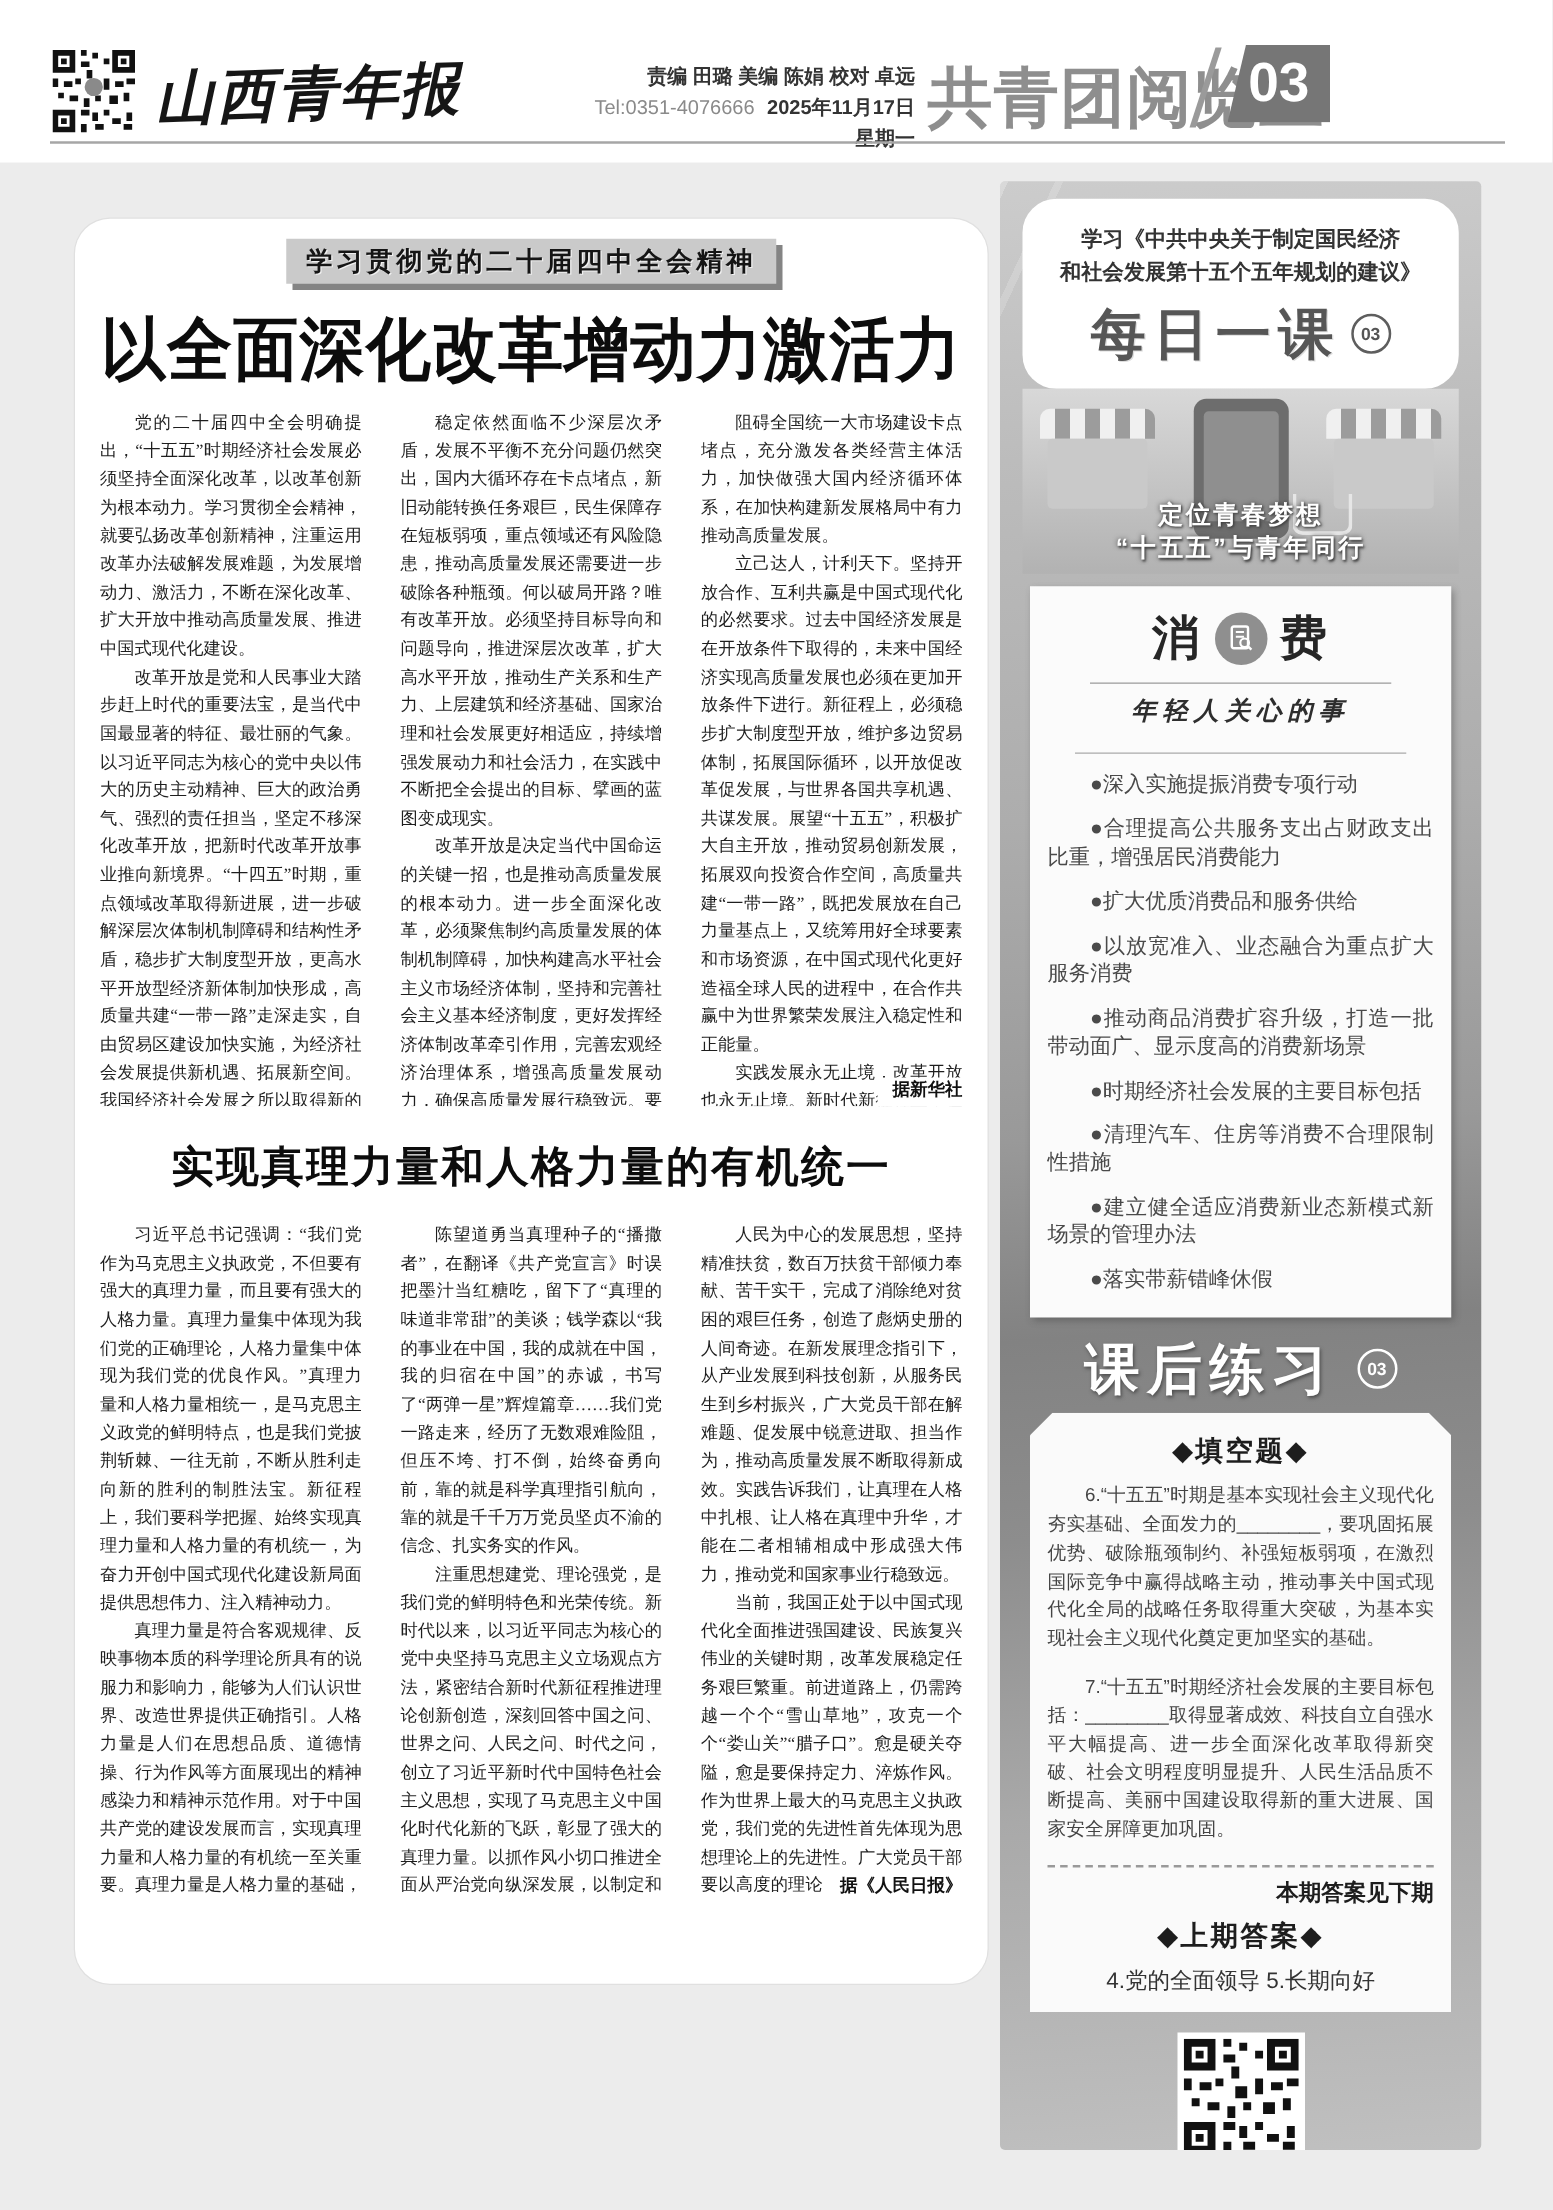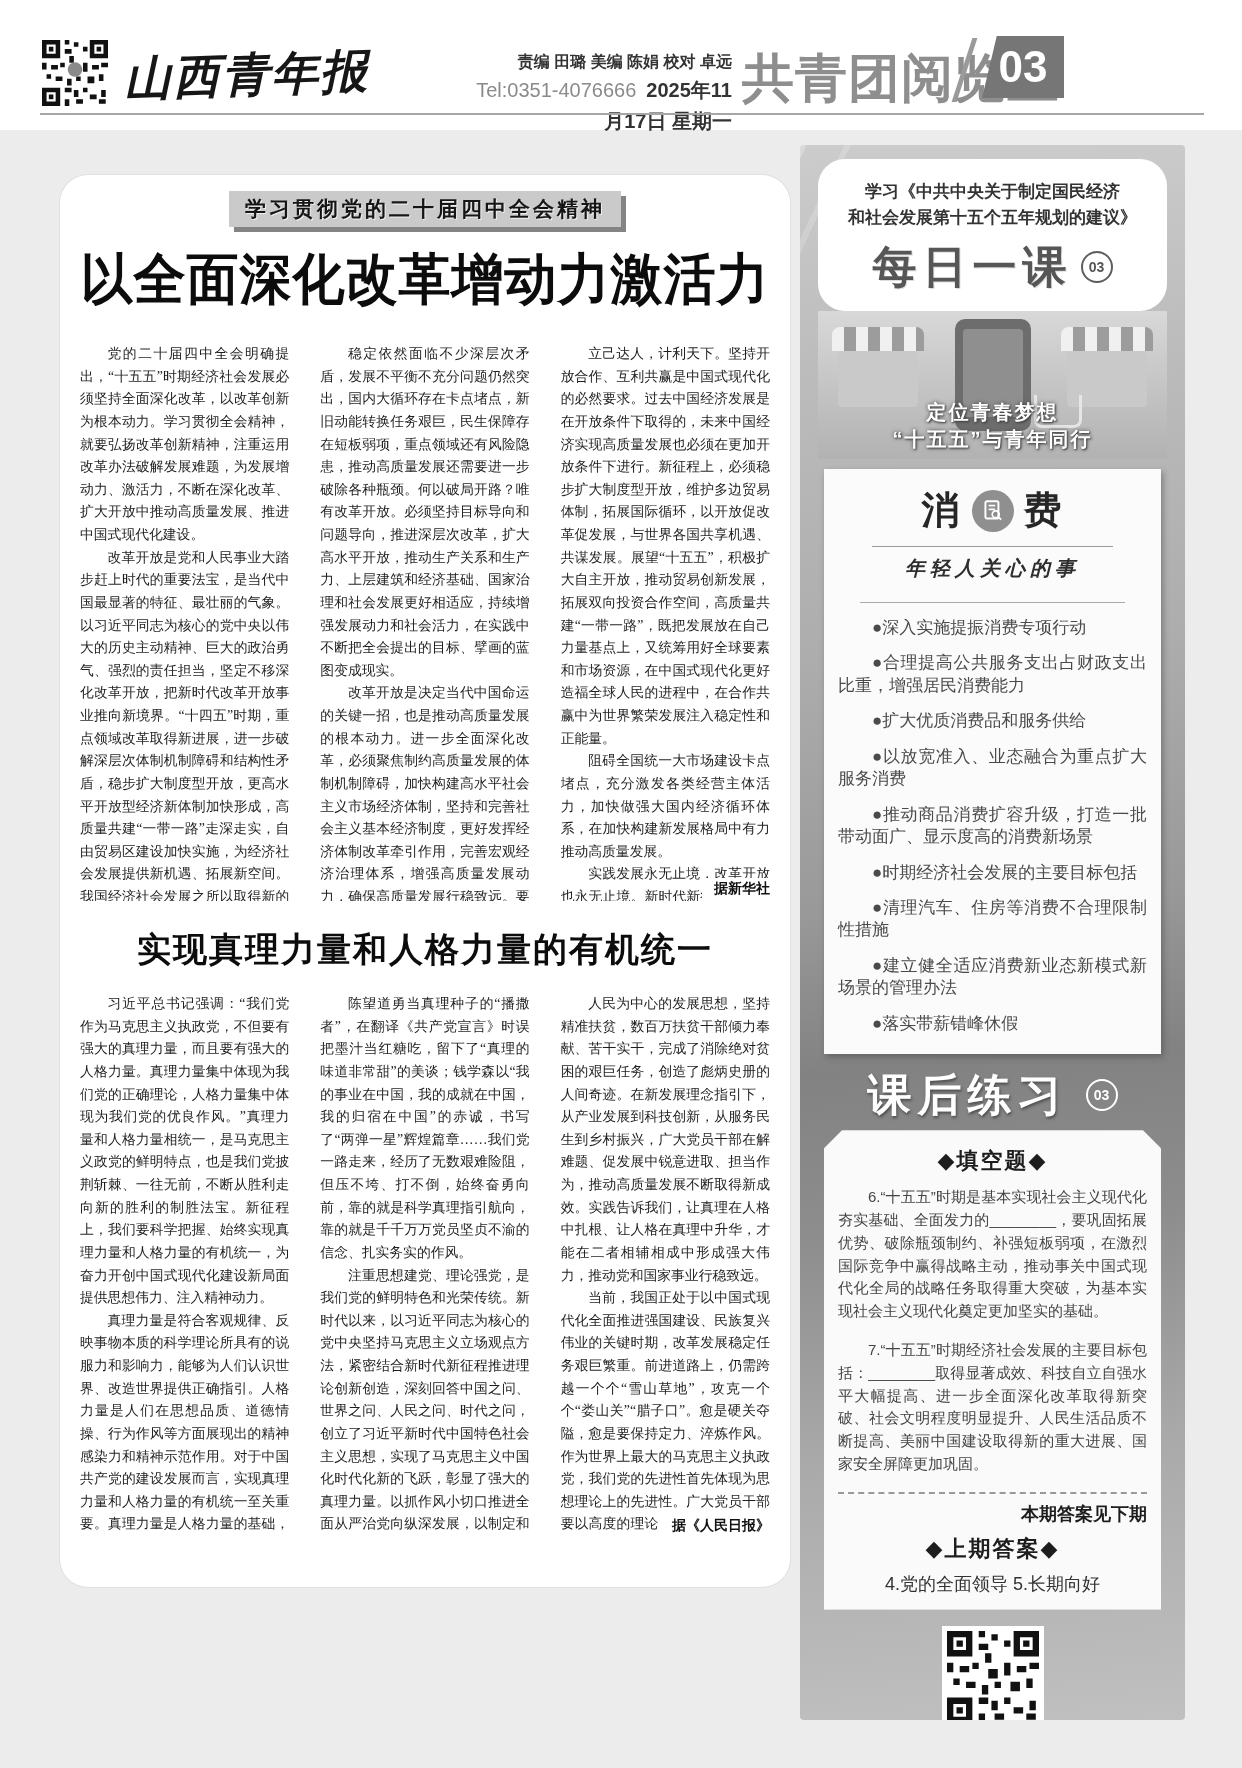--- a/index.html
+++ b/index.html
@@ -13,21 +13,21 @@
   .hdr-strip{position:absolute;left:0;top:0;width:1242px;height:130px;background:#fff;}
   .hdr-qr{position:absolute;left:42px;top:40px;width:66px;height:66px;}
   .hdr-qr svg{width:100%;height:100%;display:block;}
   .masthead{
     position:absolute;left:124px;top:44px;font-family:"Liberation Serif","DejaVu Serif",serif;
     font-size:47px;font-weight:900;font-style:italic;color:#161616;transform:rotate(-2deg);
     letter-spacing:2px;
   }
   .credits{position:absolute;left:470px;top:50px;width:262px;text-align:right;line-height:1.55;}
   .credits .l1{font-size:16px;font-weight:700;color:#333;}
-  .credits .l2{font-size:20px;color:#8a8a8a;}
+  .credits .l2{font-size:16px;color:#8a8a8a;}
   .credits .l2 b{color:#333;font-weight:700;margin-left:10px;}
   .section-title{
     position:absolute;left:742px;top:44px;font-family:"Liberation Serif","DejaVu Serif",serif;
     font-size:52px;font-weight:700;color:#8e8e8e;letter-spacing:1px;
   }
   .hdr-slash{position:absolute;left:962px;top:38px;width:5px;height:64px;background:#9a9a9a;transform:skewX(-18deg);}
   .page-num{
     position:absolute;left:982px;top:36px;width:82px;height:62px;background:#767676;
     color:#fff;font-size:44px;font-weight:900;display:flex;align-items:center;justify-content:center;
     clip-path:polygon(18% 0,100% 0,100% 100%,0 100%);
@@ -43,21 +43,21 @@
   .kicker{
     display:inline-block;background:#cacaca;color:#151515;font-weight:900;font-size:21px;
     letter-spacing:3px;padding:4px 16px;box-shadow:5px 5px 0 rgba(110,110,110,.85);
     text-shadow:1px 1px 0 #f0f0f0;
     text-align:center;
   }
   .headline1{
     text-align:center;font-size:52px;font-weight:900;color:#0c0c0c;margin-top:18px;
     letter-spacing:1px;transform:scaleY(1.06);
   }
-  .cols{display:flex;gap:31px;margin:28px 20px 0;height:558px;overflow:hidden;}
+  .cols{display:flex;gap:31px;margin:12px 20px 0;height:558px;overflow:hidden;}
   .col{
     flex:1;min-width:0;font-size:13.8px;line-height:1.64;color:#1e1e1e;position:relative;overflow:hidden;
     font-family:"Liberation Serif","DejaVu Serif",serif;
   }
   .col p{margin:0;text-indent:2em;text-align:justify;}
   .byline{
     position:absolute;right:0;bottom:0;background:#fff;font-weight:700;font-size:14px;
     padding-left:12px;color:#111;
   }
   .headline2{text-align:center;font-size:34px;font-weight:900;color:#0c0c0c;margin-top:26px;letter-spacing:2px;}
@@ -179,22 +179,22 @@
     <div class="col">
         <p>党的二十届四中全会明确提出，“十五五”时期经济社会发展必须坚持全面深化改革，以改革创新为根本动力。学习贯彻全会精神，就要弘扬改革创新精神，注重运用改革办法破解发展难题，为发展增动力、激活力，不断在深化改革、扩大开放中推动高质量发展、推进中国式现代化建设。</p>
         <p>改革开放是党和人民事业大踏步赶上时代的重要法宝，是当代中国最显著的特征、最壮丽的气象。以习近平同志为核心的党中央以伟大的历史主动精神、巨大的政治勇气、强烈的责任担当，坚定不移深化改革开放，把新时代改革开放事业推向新境界。“十四五”时期，重点领域改革取得新进展，进一步破解深层次体制机制障碍和结构性矛盾，稳步扩大制度型开放，更高水平开放型经济新体制加快形成，高质量共建“一带一路”走深走实，自由贸易区建设加快实施，为经济社会发展提供新机遇、拓展新空间。我国经济社会发展之所以取得新的重大成就，一个重要原因就在于坚持改革不停顿、开放不止步，让党和国家事业不断焕发出新的生机活力。</p>
       </div>
     <div class="col">
         <p>稳定依然面临不少深层次矛盾，发展不平衡不充分问题仍然突出，国内大循环存在卡点堵点，新旧动能转换任务艰巨，民生保障存在短板弱项，重点领域还有风险隐患，推动高质量发展还需要进一步破除各种瓶颈。何以破局开路？唯有改革开放。必须坚持目标导向和问题导向，推进深层次改革，扩大高水平开放，推动生产关系和生产力、上层建筑和经济基础、国家治理和社会发展更好相适应，持续增强发展动力和社会活力，在实践中不断把全会提出的目标、擘画的蓝图变成现实。</p>
         <p>改革开放是决定当代中国命运的关键一招，也是推动高质量发展的根本动力。进一步全面深化改革，必须聚焦制约高质量发展的体制机制障碍，加快构建高水平社会主义市场经济体制，坚持和完善社会主义基本经济制度，更好发挥经济体制改革牵引作用，完善宏观经济治理体系，增强高质量发展动力，确保高质量发展行稳致远。要通过深化改革激发创新创造动力活力，一体推进教育科技人才发展，营造具有全球竞争力的开放创新生态，全面增强自主创新能力，推动科技创新和产业创新深度融合，抢占科技发展制高点，不断催生新质生产力。要通过深化改革清障除弊、释放潜能，坚决破除</p>
       </div>
     <div class="col">
       <div>
+          <p>阻碍全国统一大市场建设卡点堵点，充分激发各类经营主体活力，加快做强大国内经济循环体系，在加快构建新发展格局中有力推动高质量发展。</p>
           <p>立己达人，计利天下。坚持开放合作、互利共赢是中国式现代化的必然要求。过去中国经济发展是在开放条件下取得的，未来中国经济实现高质量发展也必须在更加开放条件下进行。新征程上，必须稳步扩大制度型开放，维护多边贸易体制，拓展国际循环，以开放促改革促发展，与世界各国共享机遇、共谋发展。展望“十五五”，积极扩大自主开放，推动贸易创新发展，拓展双向投资合作空间，高质量共建“一带一路”，既把发展放在自己力量基点上，又统筹用好全球要素和市场资源，在中国式现代化更好造福全球人民的进程中，在合作共赢中为世界繁荣发展注入稳定性和正能量。</p>
-          <p>阻碍全国统一大市场建设卡点堵点，充分激发各类经营主体活力，加快做强大国内经济循环体系，在加快构建新发展格局中有力推动高质量发展。</p>
           <p>实践发展永无止境，改革开放也永无止境。新时代新征程上，在以习近平同志为核心的党中央坚强领导下，以一往无前的奋斗姿态、风雨无阻的精神状态，只要大力度推进深层次改革和高水平开放，不断解放和发展社会生产力，我们一定能谱写高质量发展新篇章，开创中国式现代化建设新局面。</p>
         </div>
       <span class="byline">据新华社</span>
     </div>
   </div>
 
   <div class="headline2">实现真理力量和人格力量的有机统一</div>
 
   <div class="cols cols2">
     <div class="col">

